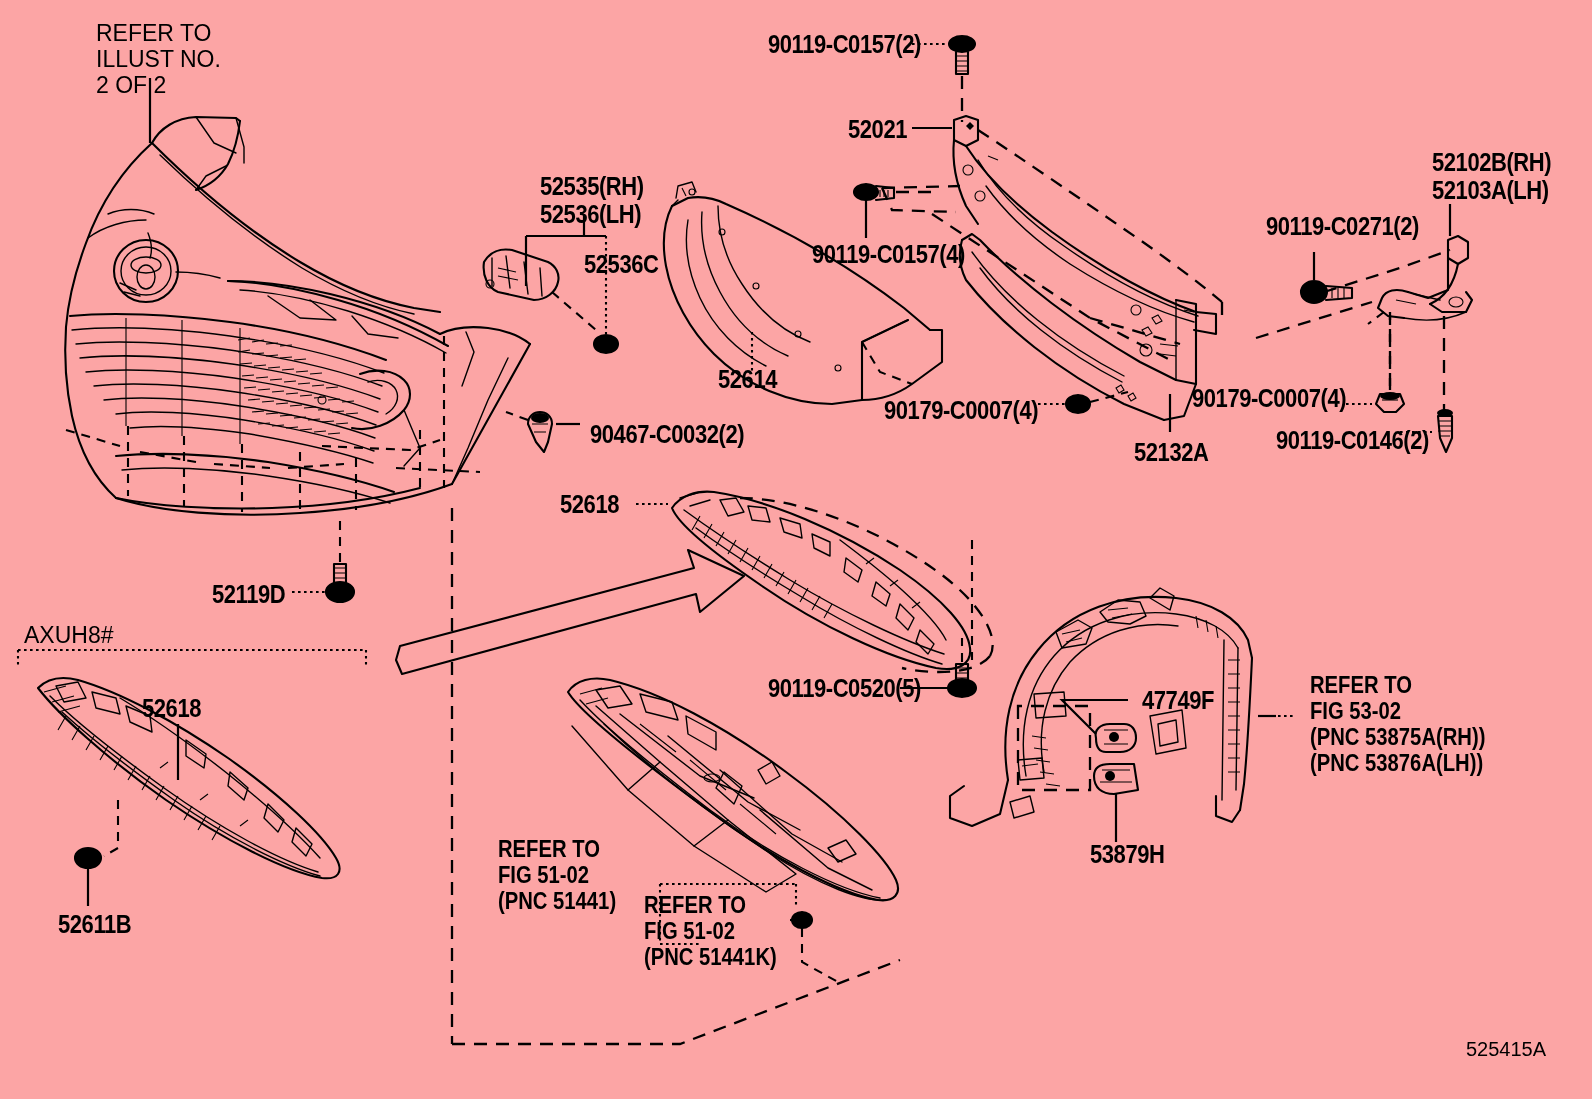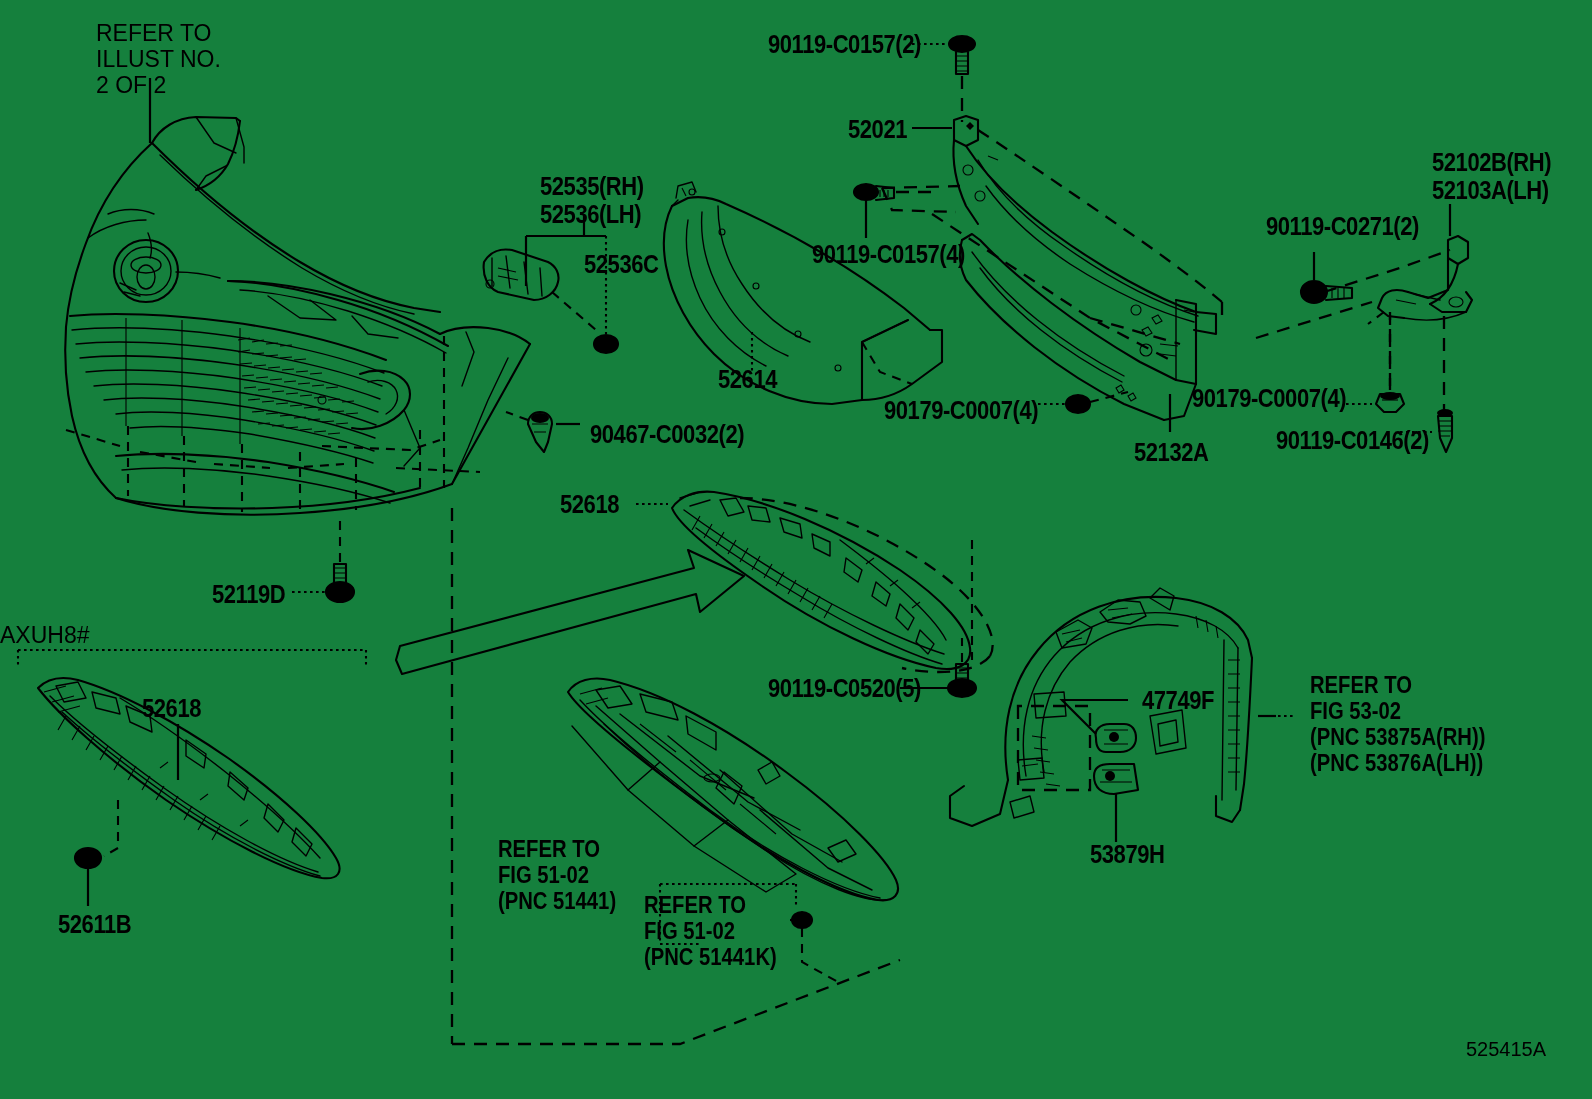--- a/index.html
+++ b/index.html
@@ -1,18 +1,18 @@
 <!DOCTYPE html>
 <html><head>
 <meta charset="utf-8">
 <style>
   html,body{margin:0;padding:0;background:#fff;}
   body{width:1592px;height:1099px;overflow:hidden;
        font-family:"Liberation Sans", sans-serif;}
-  #sheet{position:relative;width:1592px;height:1099px;background:#15803d;}
+  #sheet{position:relative;width:1592px;height:1099px;background:#fca5a5;}
   #artwork{position:absolute;left:0;top:0;width:1592px;height:1099px;}
   .lbl{position:absolute;color:#000;white-space:pre;line-height:1.13;
        font-family:"Liberation Sans", sans-serif;font-weight:700;
        letter-spacing:-0.5px;transform:scaleX(0.88);transform-origin:left top;}
   .pn{font-size:25px;}
   .ref{font-size:23px;letter-spacing:0px;}
   .grp{font-size:23px;font-weight:400;letter-spacing:0px;transform:none;}
   .code{font-size:20px;font-weight:400;letter-spacing:0px;transform:none;}
   .rt{text-align:right;}
 </style>
@@ -486,21 +486,21 @@
   <div class="lbl pn" style="left:1432px;top:148px;">52102B(RH)</div>
   <div class="lbl pn" style="left:1432px;top:176px;">52103A(LH)</div>
   <div class="lbl pn" style="left:1266px;top:212px;">90119-C0271(2)</div>
   <div class="lbl pn" style="left:1276px;top:426px;">90119-C0146(2)</div>
 
   <div class="lbl pn" style="left:590px;top:420px;">90467-C0032(2)</div>
   <div class="lbl pn" style="left:560px;top:490px;">52618</div>
   <div class="lbl pn" style="left:212px;top:580px;">52119D</div>
   <div class="lbl pn" style="left:768px;top:674px;">90119-C0520(5)</div>
 
-  <div class="lbl grp" style="left:0;top:622px;">AXUH8#</div>
+  <div class="lbl grp" style="left:24px;top:622px;">AXUH8#</div>
   <div class="lbl pn" style="left:142px;top:694px;">52618</div>
   <div class="lbl pn" style="left:58px;top:910px;">52611B</div>
 
   <div class="lbl pn" style="left:1142px;top:686px;">47749F</div>
   <div class="lbl pn" style="left:1090px;top:840px;">53879H</div>
 
   <div class="lbl ref" style="left:1310px;top:672px;">REFER TO
 FIG 53-02
 (PNC 53875A(RH))
 (PNC 53876A(LH))</div>

